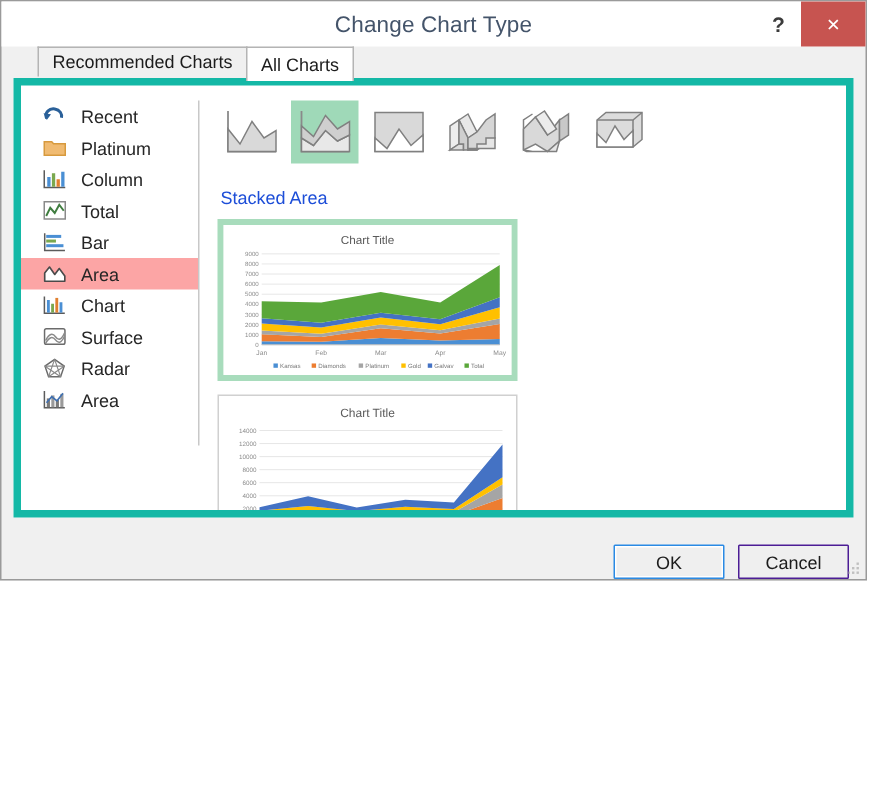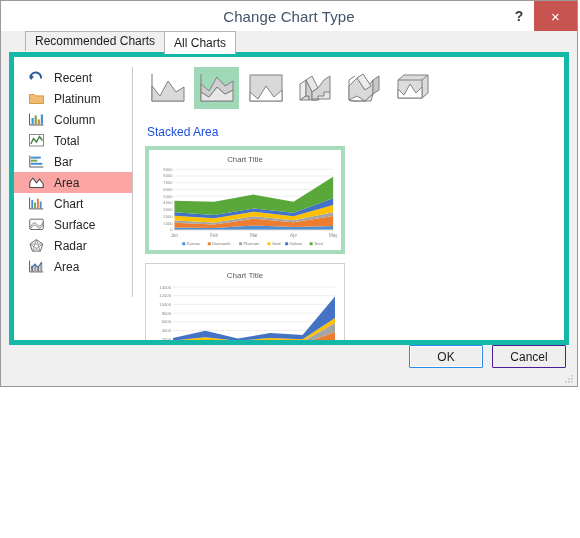--- a/index.html
+++ b/index.html
@@ -174,21 +174,21 @@
   .preview.selected {
     border: 4px solid #a8dcbc;
     padding: 0;
   }
   .preview svg { display: block; width: 100%; height: 100%; }
   
   .footer {
     flex: 0 0 41px;
     position: relative;
     display: flex;
-    align-items: flex-start;
+    align-items: flex-end;
     justify-content: flex-end;
     padding-right: 11px;
     gap: 9px;
   }
   .btn {
     width: 74px; height: 23px;
     font-size: 12px;
     color: #1c1c1c;
     background: #efefef;
     border: 1px solid #4c1d95;

